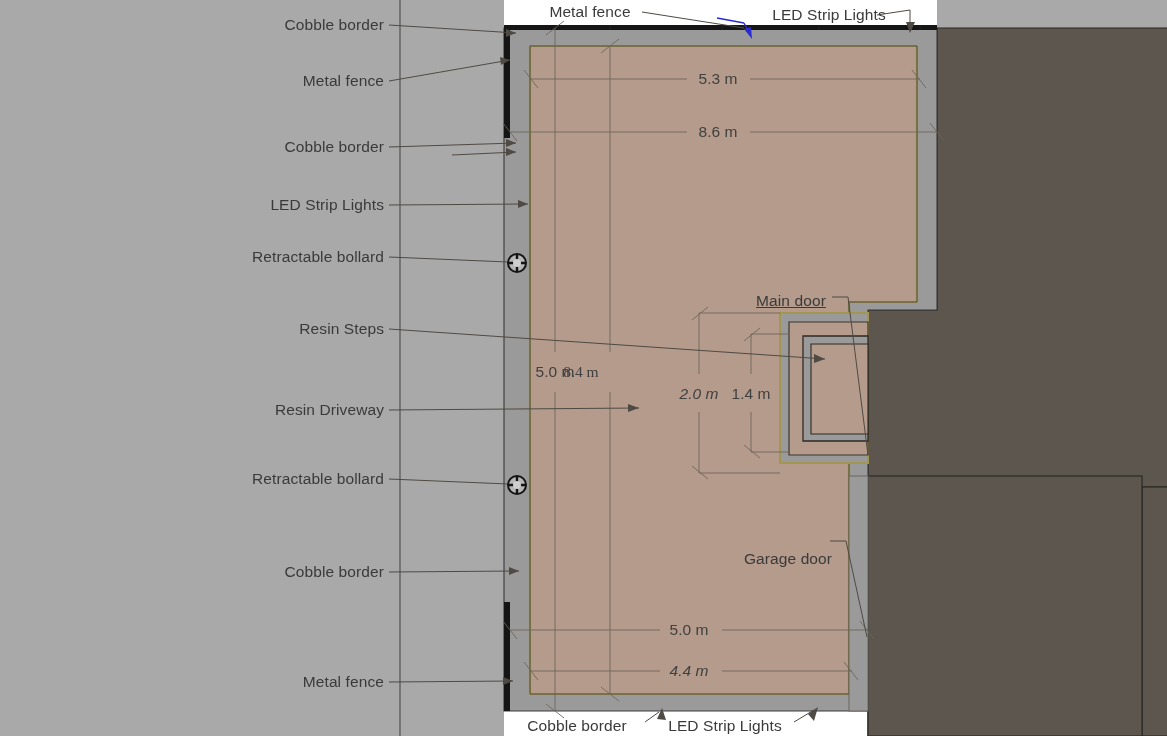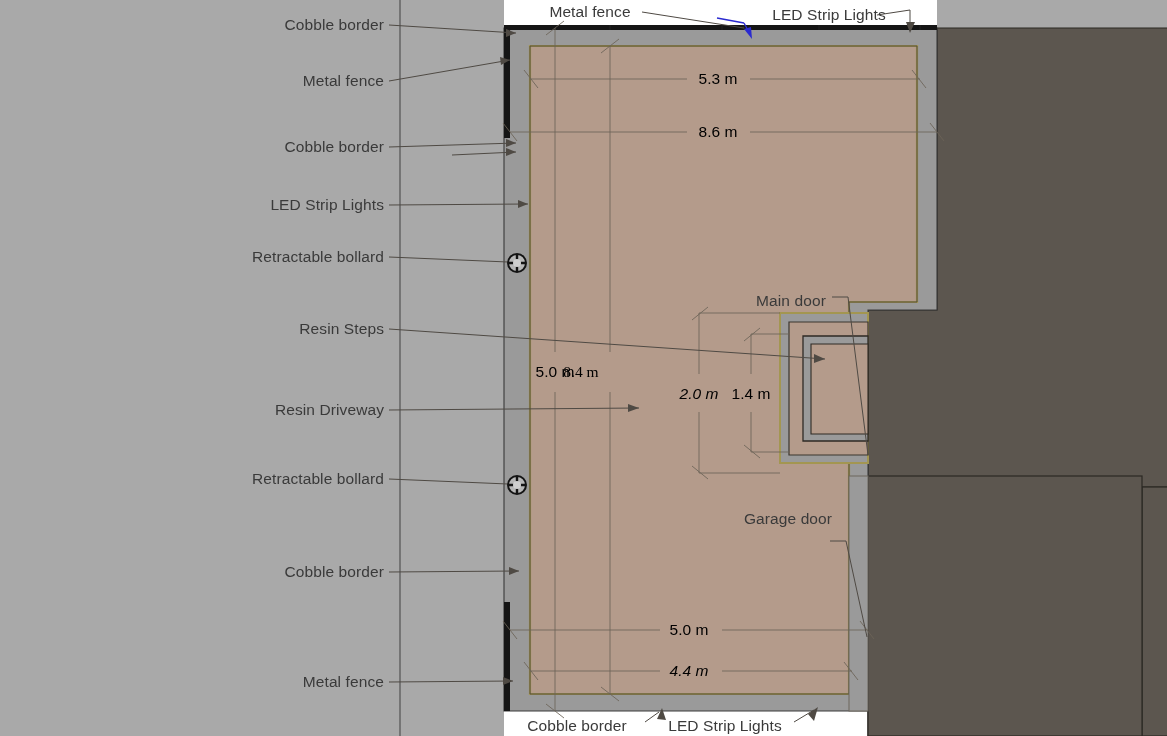--- a/index.html
+++ b/index.html
@@ -14,21 +14,21 @@
     color:#3a3a3a;
     white-space:nowrap;
     text-align:right;
     letter-spacing:0.1px;
   }
   .lbl.left{transform:translate(-100%,-50%);}
   .lbl.center{transform:translate(-50%,-50%);text-align:center;}
   .dim{
     position:absolute;
     font-size:15.5px;
-    color:#000000;
+    color:#404040;
     white-space:nowrap;
     transform:translate(-50%,-50%);
     text-align:center;
   }
 </style>
 </head>
 <body>
 
 <div id="stage">
 
@@ -200,22 +200,22 @@
 <div class="lbl left" style="left:352px;top:81px;">Metal fence</div>
 <div class="lbl left" style="left:352px;top:147px;">Cobble border</div>
 <div class="lbl left" style="left:352px;top:205px;">LED Strip Lights</div>
 <div class="lbl left" style="left:352px;top:257px;">Retractable bollard</div>
 <div class="lbl left" style="left:352px;top:329px;">Resin Steps</div>
 <div class="lbl left" style="left:352px;top:410px;">Resin Driveway</div>
 <div class="lbl left" style="left:352px;top:479px;">Retractable bollard</div>
 <div class="lbl left" style="left:352px;top:572px;">Cobble border</div>
 <div class="lbl left" style="left:352px;top:682px;">Metal fence</div>
 
-<div class="lbl center" style="left:759px;top:301px;">Main door</div>
-<div class="lbl center" style="left:756px;top:519px;">Garage door</div>
+<div class="lbl center" style="left:759px;top:301px;text-decoration:underline;">Main door</div>
+<div class="lbl center" style="left:756px;top:559px;">Garage door</div>
 
 <div class="dim" style="left:686px;top:79px;">5.3 m</div>
 <div class="dim" style="left:686px;top:132px;">8.6 m</div>
 <div class="dim" style="left:523px;top:372px;">5.0 m</div>
 <div class="dim" style="left:549px;top:372px;font-family:Liberation Serif, serif;">8.4 m</div>
 <div class="dim" style="left:667px;top:394px;font-style:italic;">2.0 m</div>
 <div class="dim" style="left:719px;top:394px;">1.4 m</div>
 <div class="dim" style="left:657px;top:630px;">5.0 m</div>
 <div class="dim" style="left:657px;top:671px;font-style:italic;">4.4 m</div>
 

